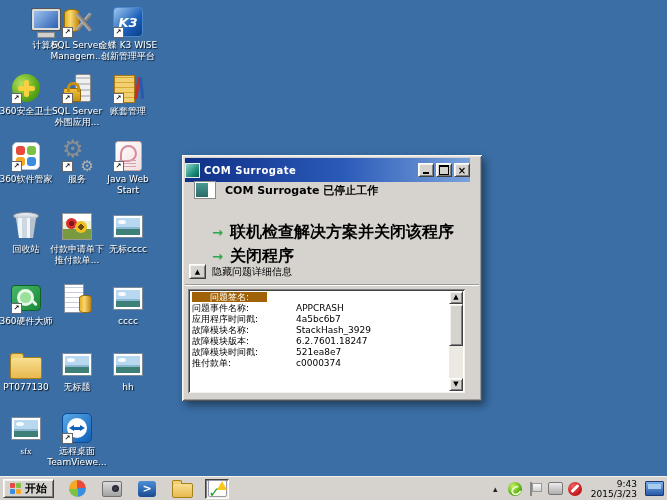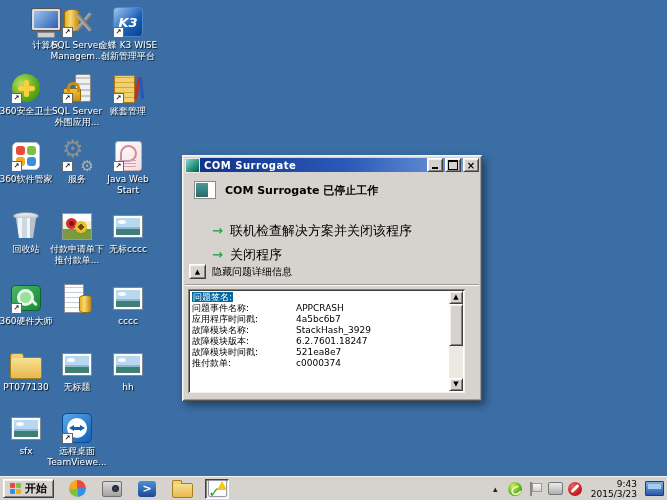--- a/index.html
+++ b/index.html
@@ -61,43 +61,43 @@
   .tv{width:28px;height:28px;background:linear-gradient(135deg,#5aa8e8,#1060b8);border-radius:5px;display:flex;align-items:center;justify-content:center;border:1px solid #0c4c94}
   .tv-c{width:20px;height:20px;background:#fff;border-radius:50%;position:relative}
   .tv-c:before{content:"";position:absolute;left:6px;top:9px;width:8px;height:3px;background:#1060b8}
   .tv-c i{position:absolute;top:7px;width:0;height:0;border-top:3px solid transparent;border-bottom:3px solid transparent}
   .tv-c .l{left:2px;border-right:5px solid #1060b8}
   .tv-c .r{right:2px;border-left:5px solid #1060b8}
 
   
   .dialog{position:absolute;left:182px;top:155px;width:300px;height:246px;background:#d6d3ce;box-sizing:border-box;
     box-shadow:inset 1px 1px 0 #f8f6f2,inset -1px -1px 0 #565656,inset 2px 2px 0 #e8e5e0,inset -2px -2px 0 #9a9a9a,3px 4px 8px rgba(0,0,0,.45)}
-  .titlebar{position:absolute;left:3px;top:3px;right:3px;height:14px;background:linear-gradient(90deg,#0f2f87 0%,#2a5ab8 55%,#7aa2dc 100%);display:flex;align-items:center;padding:0 0;box-sizing:border-box}
+  .titlebar{position:absolute;left:3px;top:3px;right:12px;height:24px;background:linear-gradient(90deg,#0f2f87 0%,#2a5ab8 55%,#7aa2dc 100%);display:flex;align-items:center;padding:0 0;box-sizing:border-box}
   .tb-ico{width:13px;height:13px;background:linear-gradient(135deg,#8fd8cc,#1a8a78 65%,#0d5c50);border:1px solid #e8e8e8;margin-right:4px;flex:none}
   .tb-title{color:#fff;font-weight:bold;font-size:10px;letter-spacing:.5px;flex:1;white-space:nowrap;overflow:hidden}
   .tb-btns{display:flex;gap:2px}
   .tb-btn{width:16px;height:14px;background:#d6d3ce;border:1px solid;border-color:#fff #404040 #404040 #fff;box-shadow:inset 1px 1px 0 #f4f2ee,inset -1px -1px 0 #808080;display:flex;align-items:center;justify-content:center;font-size:10px;font-weight:bold;color:#000;box-sizing:border-box;cursor:pointer}
   .g-min{width:6px;height:2px;background:#000;margin-top:6px}
   .g-max{width:8px;height:7px;border:1px solid #000;border-top-width:2px}
   .dlg-header{position:absolute;top:26px;left:12px;display:flex;align-items:center;gap:9px}
   .app-icon{width:20px;height:16px;background:#fff;border:1px solid #8a8a8a;position:relative;flex:none}
   .app-icon i{position:absolute;left:1px;top:1px;bottom:1px;width:60%;background:linear-gradient(#4a9a96,#2a6a66)}
   .dlg-header-text{font-weight:bold;font-size:11px;color:#000}
   .dlg-sub{position:absolute;top:48px;left:34px;font-size:10px;color:#000}
   .cmd-link{position:absolute;left:30px;display:flex;align-items:center;gap:7px;cursor:pointer}
   .cmd-link .arrow{color:#2ea64d;font-weight:bold;font-size:13px;line-height:12px}
-  .cmd-link .txt{font-weight:normal;font-size:13px;color:#000}
+  .cmd-link .txt{font-weight:bold;font-size:16px;color:#000}
   .link1{top:67px}.link2{top:91px}
   .groove{position:absolute;left:3px;right:3px;top:129px;height:0;border-top:1px solid #9a9a9a;border-bottom:1px solid #fff}
   .toggle-row{position:absolute;left:7px;top:109px;display:flex;align-items:center;gap:6px}
   .tgl{width:17px;height:15px;background:#d6d3ce;border:1px solid;border-color:#fff #404040 #404040 #fff;box-shadow:inset 1px 1px 0 #f4f2ee,inset -1px -1px 0 #808080;font-size:7px;text-align:center;line-height:14px;box-sizing:border-box;cursor:pointer}
   .tgl-label{font-size:10px;color:#000;cursor:pointer}
   .panel{position:absolute;left:6px;top:134px;width:277px;height:104px;background:#fff;box-shadow:inset 1px 1px 0 #808080,inset -1px -1px 0 #f4f2ee,inset 2px 2px 0 #404040;box-sizing:border-box}
   .plist{position:absolute;left:4px;top:3px;right:18px;bottom:2px;overflow:hidden;font-size:9px;line-height:11px;color:#000}
-  .pheading span{background:#0369a1;color:#fff;padding:0 1px}
+  .pheading span{background:#a16207;color:#fff;padding:0 18px}
   .plabel{display:inline-block;width:104px}
   .vscroll{position:absolute;top:2px;right:2px;bottom:2px;width:14px;background:#ece9e2}
   .sb-btn{position:absolute;left:0;width:14px;height:13px;background:#d6d3ce;border:1px solid;border-color:#fff #404040 #404040 #fff;box-shadow:inset 1px 1px 0 #f4f2ee,inset -1px -1px 0 #808080;font-size:7px;line-height:11px;text-align:center;color:#000;box-sizing:border-box;cursor:pointer}
   .sb-up{top:0}.sb-down{bottom:0}
   .sb-thumb{position:absolute;left:0;top:13px;width:14px;height:42px;background:#d6d3ce;border:1px solid;border-color:#fff #404040 #404040 #fff;box-shadow:inset 1px 1px 0 #f4f2ee,inset -1px -1px 0 #808080;box-sizing:border-box;cursor:grab}
 
   
   .taskbar{position:absolute;left:0;bottom:0;width:667px;height:24px;background:#d6d3ce;border-top:1px solid #f4f2ee;box-sizing:border-box;display:flex;align-items:center;padding:0 3px;gap:6px}
   .start-btn{display:flex;align-items:center;gap:4px;height:19px;padding:0 6px;background:#d6d3ce;border:1px solid;border-color:#fff #404040 #404040 #fff;box-shadow:inset 1px 1px 0 #f4f2ee,inset -1px -1px 0 #808080;font-weight:bold;font-size:11px;box-sizing:border-box;cursor:pointer}
   .wflag{display:grid;grid-template:1fr 1fr/1fr 1fr;width:11px;height:11px;gap:1px}
@@ -306,21 +306,21 @@
       <div class="dicon" style="left: 102px; top: 348px;">
         <div class="dicon-img">
           <div class="img">
             <div class="img-in">
               <i></i>
             </div>
           </div>
         </div>
         <div class="dicon-label">hh</div>
       </div>
-      <div class="dicon" style="left: 0px; top: 412px;">
+      <div class="dicon" style="left: 0px; top: 412px; font-family: Liberation Serif, serif;">
         <div class="dicon-img">
           <div class="img">
             <div class="img-in">
               <i></i>
             </div>
           </div>
         </div>
         <div class="dicon-label">sfx</div>
       </div>
       <div class="dicon" style="left: 51px; top: 412px;">

